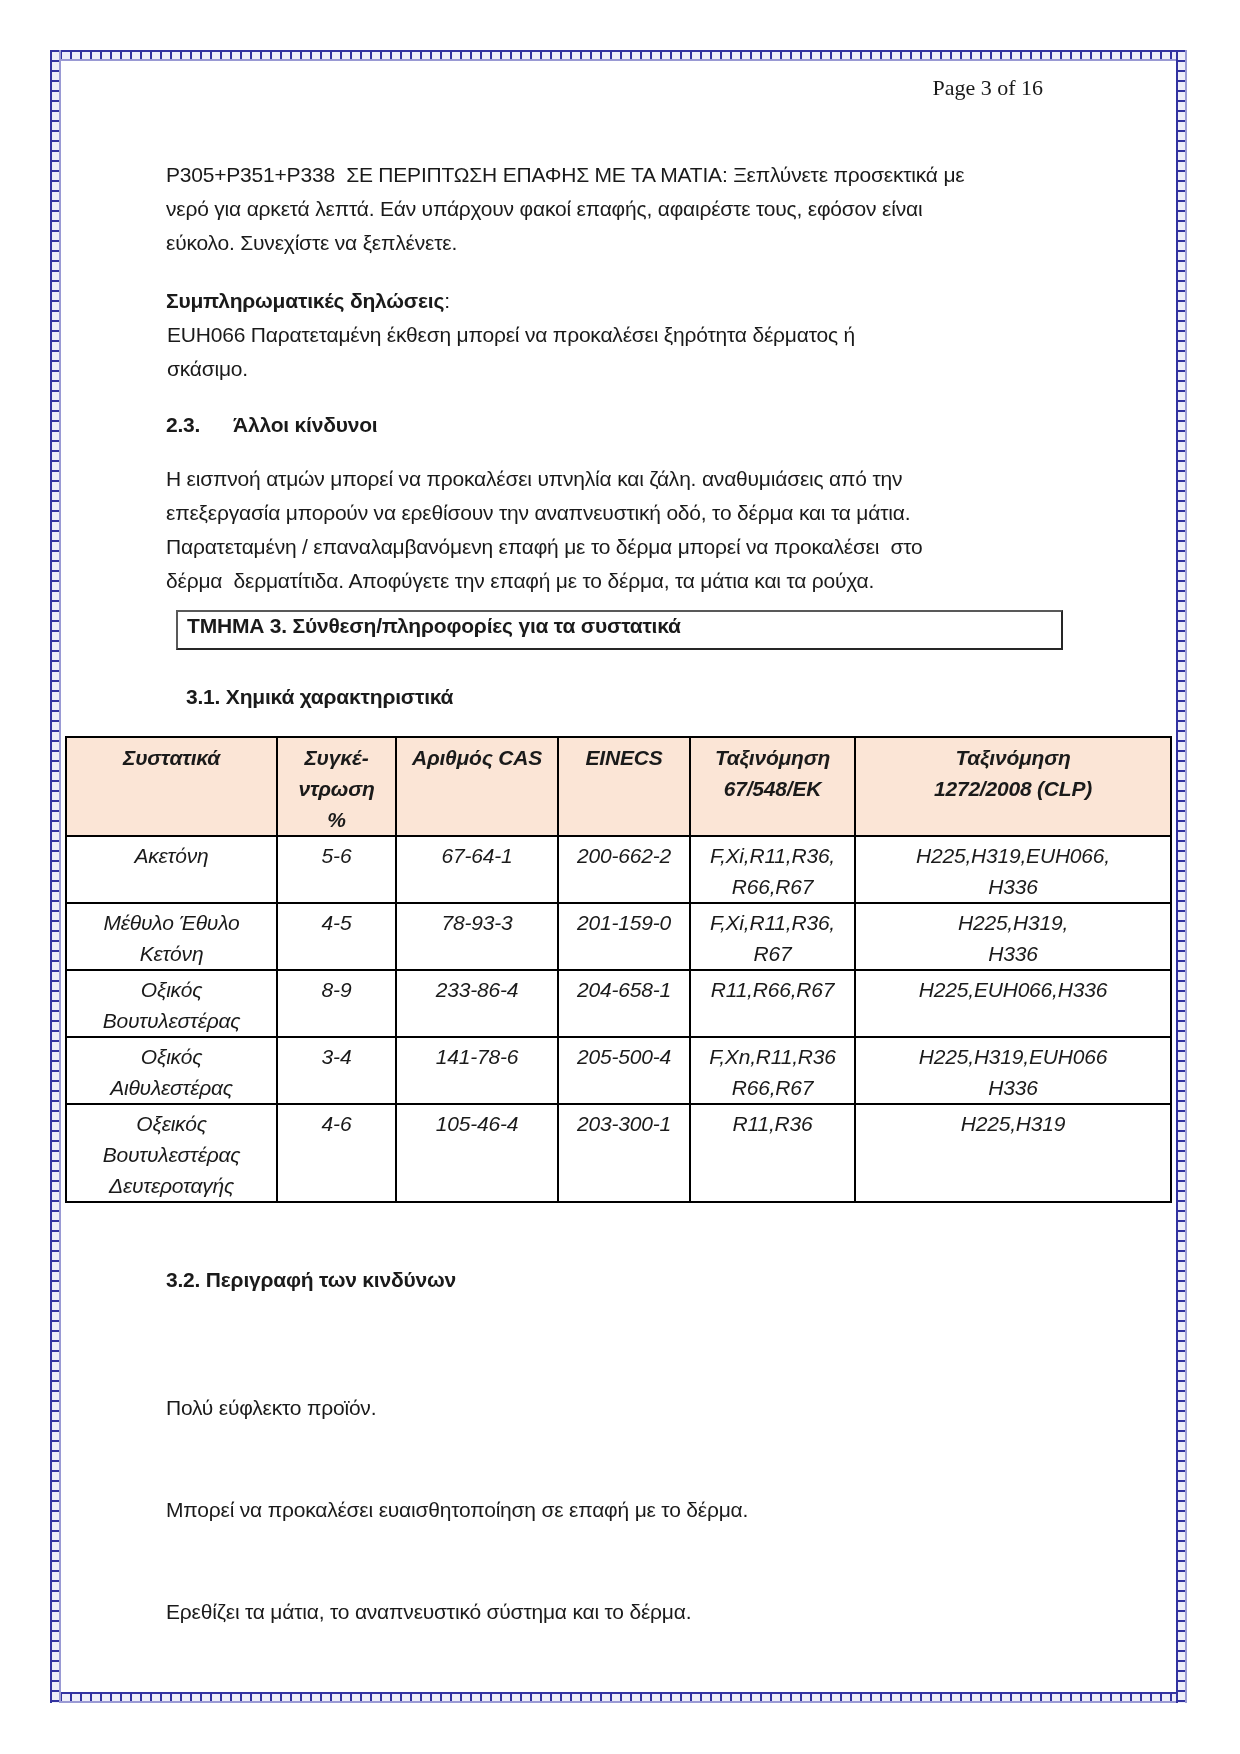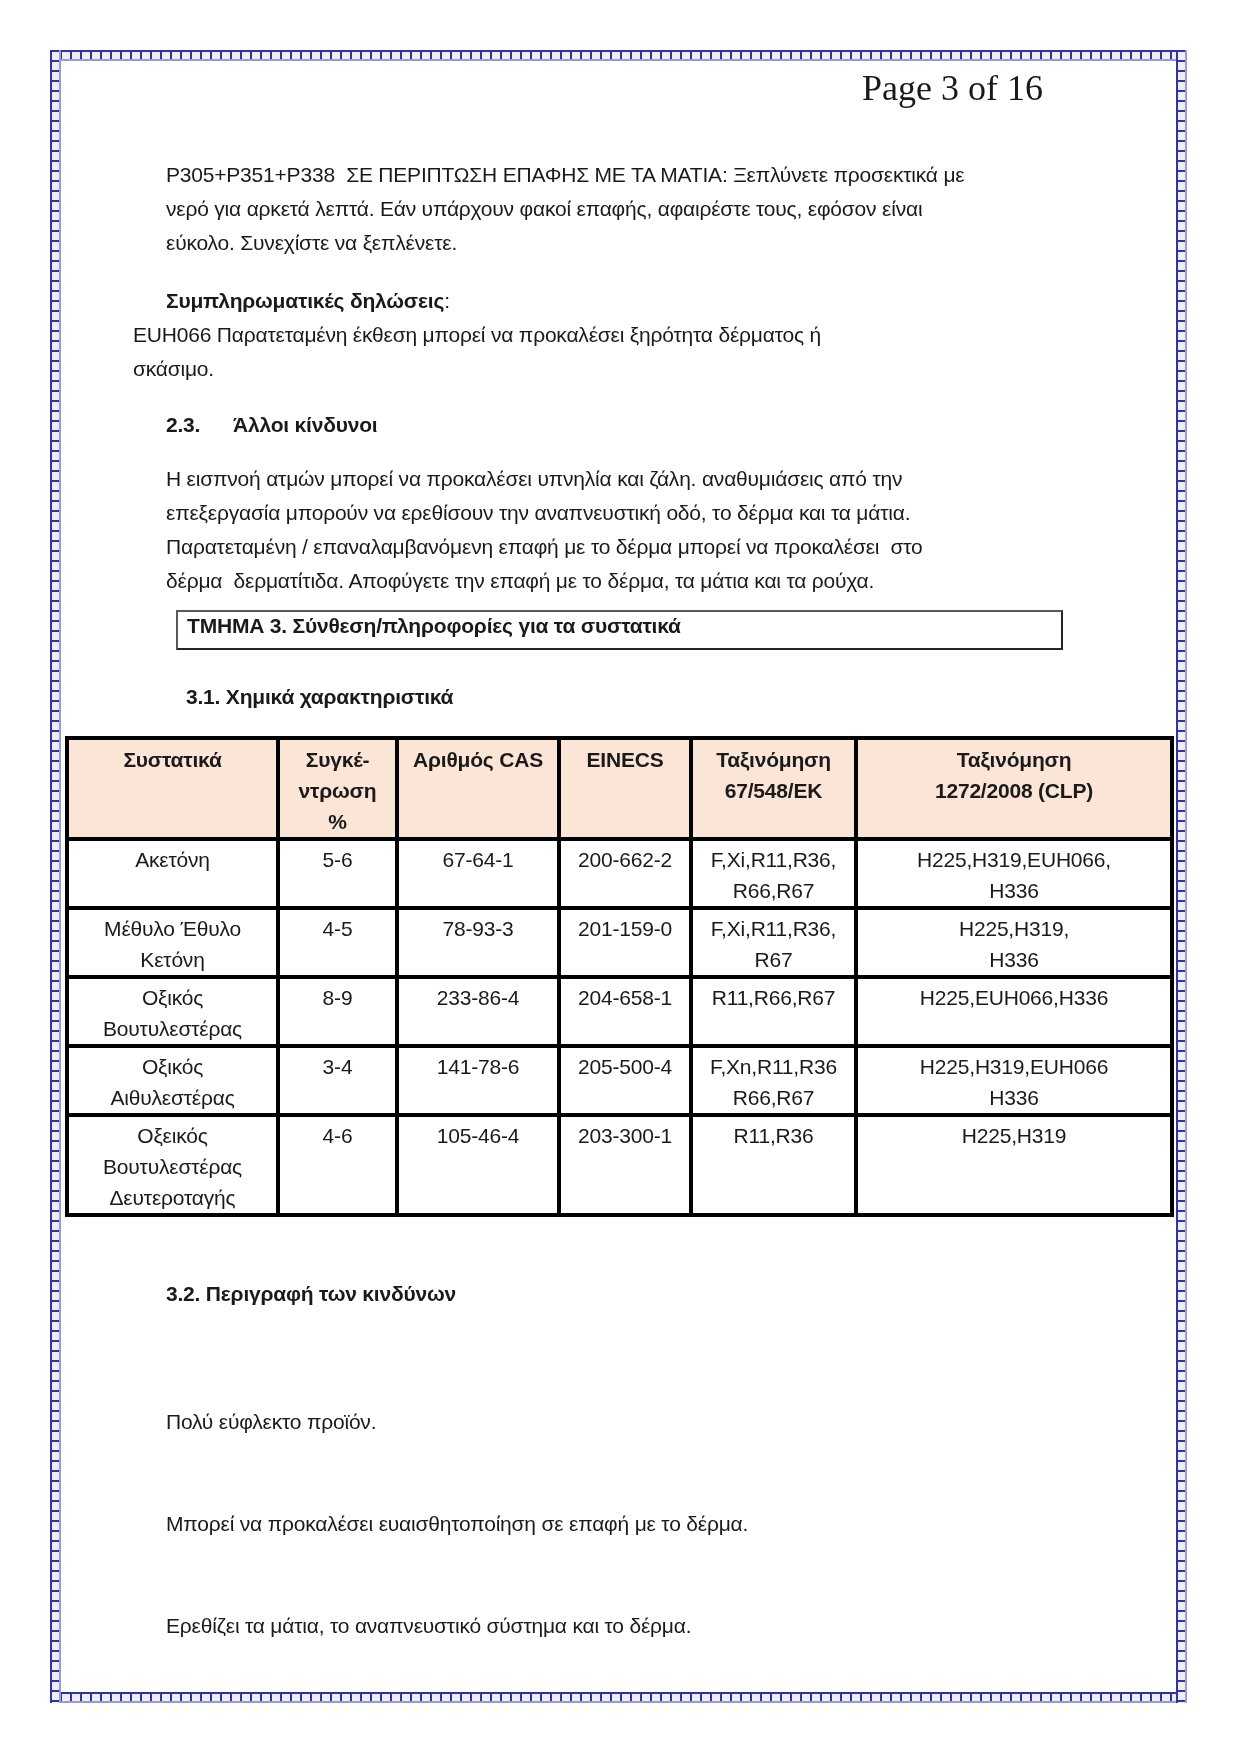--- a/index.html
+++ b/index.html
@@ -29,31 +29,31 @@
     background:repeating-linear-gradient(180deg,#3232a0 0 2px,#ededf9 2px 10px);
   }
   .edge.left { left:0; } .edge.right { right:0; }
 
   .content { position:absolute; left:65px; top:60px; width:1110px; }
 
   .pagenum {
     margin:10px 132px 0 0;
     text-align:right;
     font-family:"Liberation Serif", serif;
-    font-size:36px; letter-spacing:0;
+    font-size:22px; letter-spacing:0;
     line-height:36px;
   }
 
   .text { margin-left:101px; margin-right:145px; line-height:34px; white-space:pre-wrap; }
   .bold { font-weight:bold;margin-top:12px; }
 
   .p305   { margin-top:52px; }
   .p403   { margin-top:24px; }
   .suppl  { margin-top:24px; }
-  .euh    { margin-left:68px; margin-top:0; }
+  .euh    { margin-left:102px; margin-top:0; }
   .h23    { margin-top:22px; font-weight:bold; }
   .h23 .num { display:inline-block; width:67px; font-weight:bold; }
   .para2  { margin-top:20px; }
 
   .banner {
     box-sizing:border-box;
     margin:12px 0 0 111px;
     width:887px; height:40px;
     border:2px solid #595959;
     border-right-color:#262626; border-bottom-color:#262626;
@@ -67,27 +67,28 @@
   .h31 { margin-top:30px; margin-left:121px; font-weight:bold; line-height:34px; }
 
   .ing-table {
     margin-top:22px;
     border-collapse:collapse;
     table-layout:fixed;
     width:1105px;
     border:2px solid #1a1a1a;
   }
   .ing-table th, .ing-table td {
-    border:4px solid #000000;
+    border:2px solid #000000;
     text-align:center;
     vertical-align:top;
     white-space:pre-line;
     line-height:31px;
     padding:3px 2px 0 2px;
     overflow:hidden;
+    font-style:italic;
   }
   .ing-table th {
     background:#fbe5d6;
     font-weight:bold;
     border-bottom-width:2px;
     padding-top:4px;
   }
   tr.hdr { height:93px; }
   tr.r0 { height:66px; }
   tr.r1 { height:64px; }

